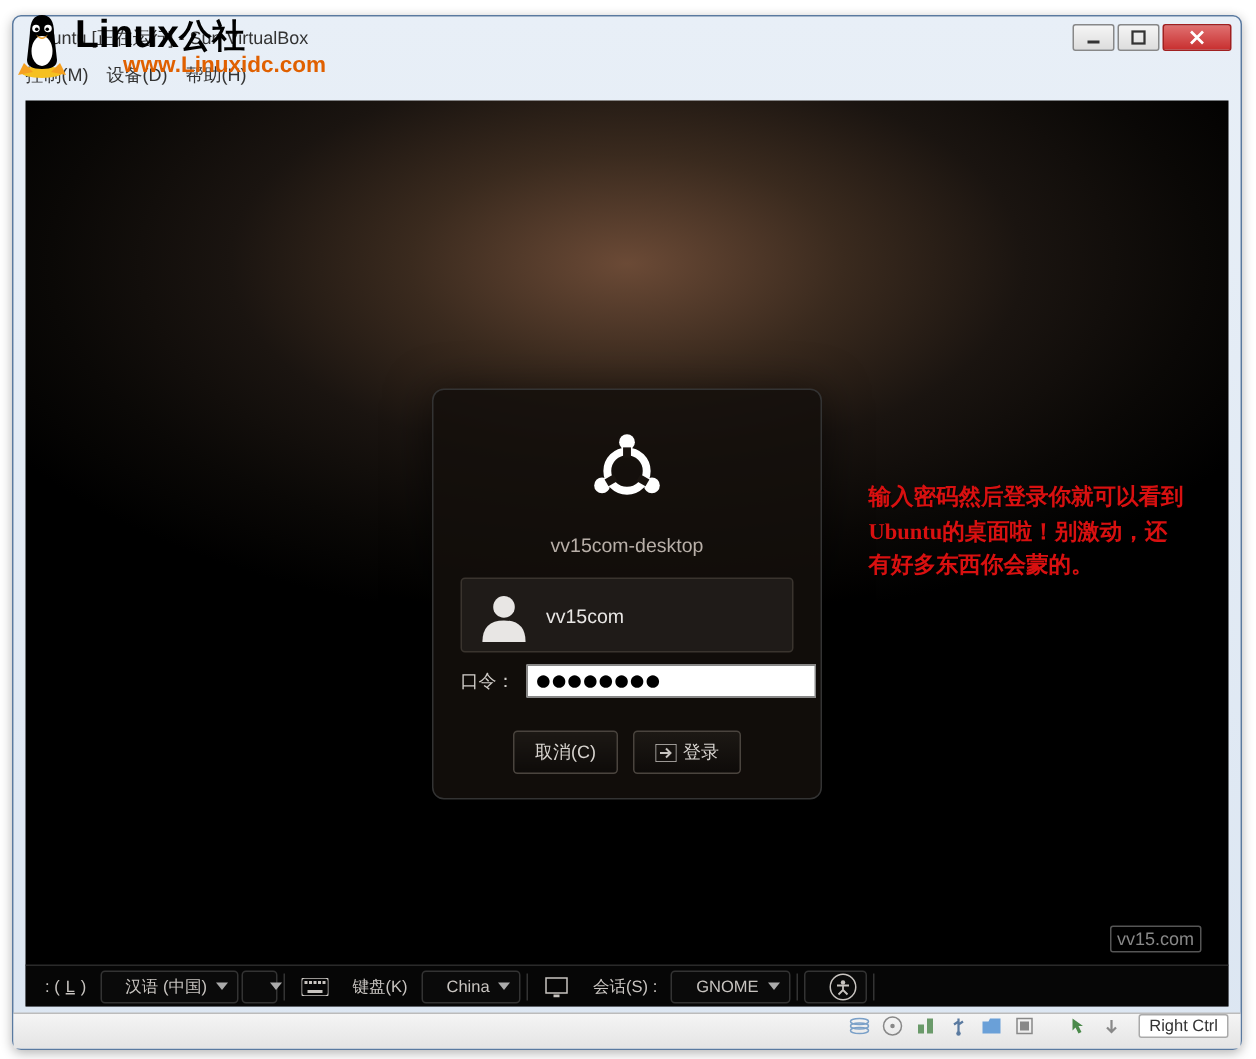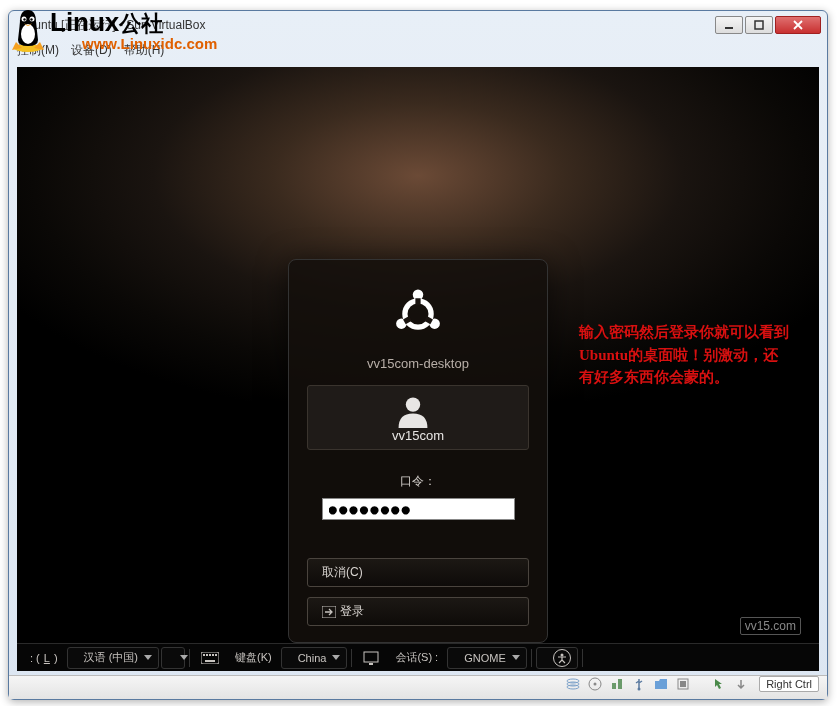--- a/index.html
+++ b/index.html
@@ -18,27 +18,27 @@
 .menubar { height: 22px; padding: 0 8px; display: flex; align-items: center; gap: 12px; font-size: 12px; color: #333; }
 .menubar span { cursor: pointer; }
 
 
 .vm-screen { position: absolute; top: 56px; left: 8px; right: 8px; bottom: 28px; background: radial-gradient(ellipse 60% 40% at 50% 18%, #6b4a36 0%, #3a2a1e 30%, #1a1410 55%, #0a0806 80%, #000 100%); overflow: hidden; }
 
 
 .login-box { position: absolute; left: 50%; top: 192px; transform: translateX(-50%); width: 260px; background: rgba(20,15,12,0.85); border: 1px solid #333; border-radius: 8px; padding: 20px 18px 16px; box-shadow: 0 4px 30px rgba(0,0,0,0.6); }
 .ubuntu-logo { width: 56px; height: 56px; margin: 6px auto 14px; display: block; }
 .hostname { text-align: center; color: #b8afa8; font-size: 13px; margin-bottom: 14px; }
-.user-row { display: flex; align-items: center; background: rgba(255,255,255,0.06); border: 1px solid #3a342e; border-radius: 3px; padding: 6px 10px; margin-bottom: 23px; flex-direction: column; }
+.user-row { display: flex; align-items: center; background: rgba(255,255,255,0.06); border: 1px solid #3a342e; border-radius: 3px; padding: 6px 10px; margin-bottom: 8px; }
 .avatar { width: 36px; height: 36px; margin-right: 10px; }
 .username-txt { color: #e8e6e4; font-size: 13px; }
-.pw-row { display: flex; align-items: center; gap: 8px; margin-bottom: 38px; flex-direction: column; }
+.pw-row { display: flex; align-items: center; gap: 8px; margin-bottom: 22px; }
 .pw-label { color: #d0ccc8; font-size: 12px; white-space: nowrap; }
 .pw-input { flex: 1; height: 22px; background: #fff; border: 1px solid #888; padding: 2px 6px; font-size: 14px; letter-spacing: 2px; font-family: monospace; }
-.btn-row { display: flex; justify-content: center; gap: 10px; flex-direction: column; }
+.btn-row { display: flex; justify-content: center; gap: 10px; }
 .dlg-btn { background: linear-gradient(#1c1814,#0e0b09); border: 1px solid #4a443e; color: #d8d4d0; font-size: 12px; padding: 5px 14px; border-radius: 3px; cursor: pointer; display: flex; align-items: center; gap: 4px; }
 
 
 .annotation { position: absolute; left: 562px; top: 254px; width: 210px; color: #d81010; font-weight: bold; font-size: 15px; line-height: 1.5; font-family: "SimSun","NSimSun",serif; text-shadow: 1px 1px 0 rgba(0,0,0,.4); }
 
 
 .bottom-panel { position: absolute; bottom: 0; left: 0; right: 0; height: 28px; background: rgba(10,10,10,0.6); border-top: 1px solid #2a2a2a; display: flex; align-items: center; color: #c8c4c0; font-size: 11px; padding: 0 6px; gap: 2px; }
 .panel-seg { display: flex; align-items: center; gap: 4px; padding: 0 6px; height: 22px; border: 1px solid transparent; border-radius: 3px; }
 .panel-seg.clk { border-color: #333; background: rgba(255,255,255,0.02); cursor: pointer; padding-left: 16px; }
 .panel-seg.drop::after { content: ""; border-left: 4px solid transparent; border-right: 4px solid transparent; border-top: 5px solid #aaa; margin-left: 2px; }

